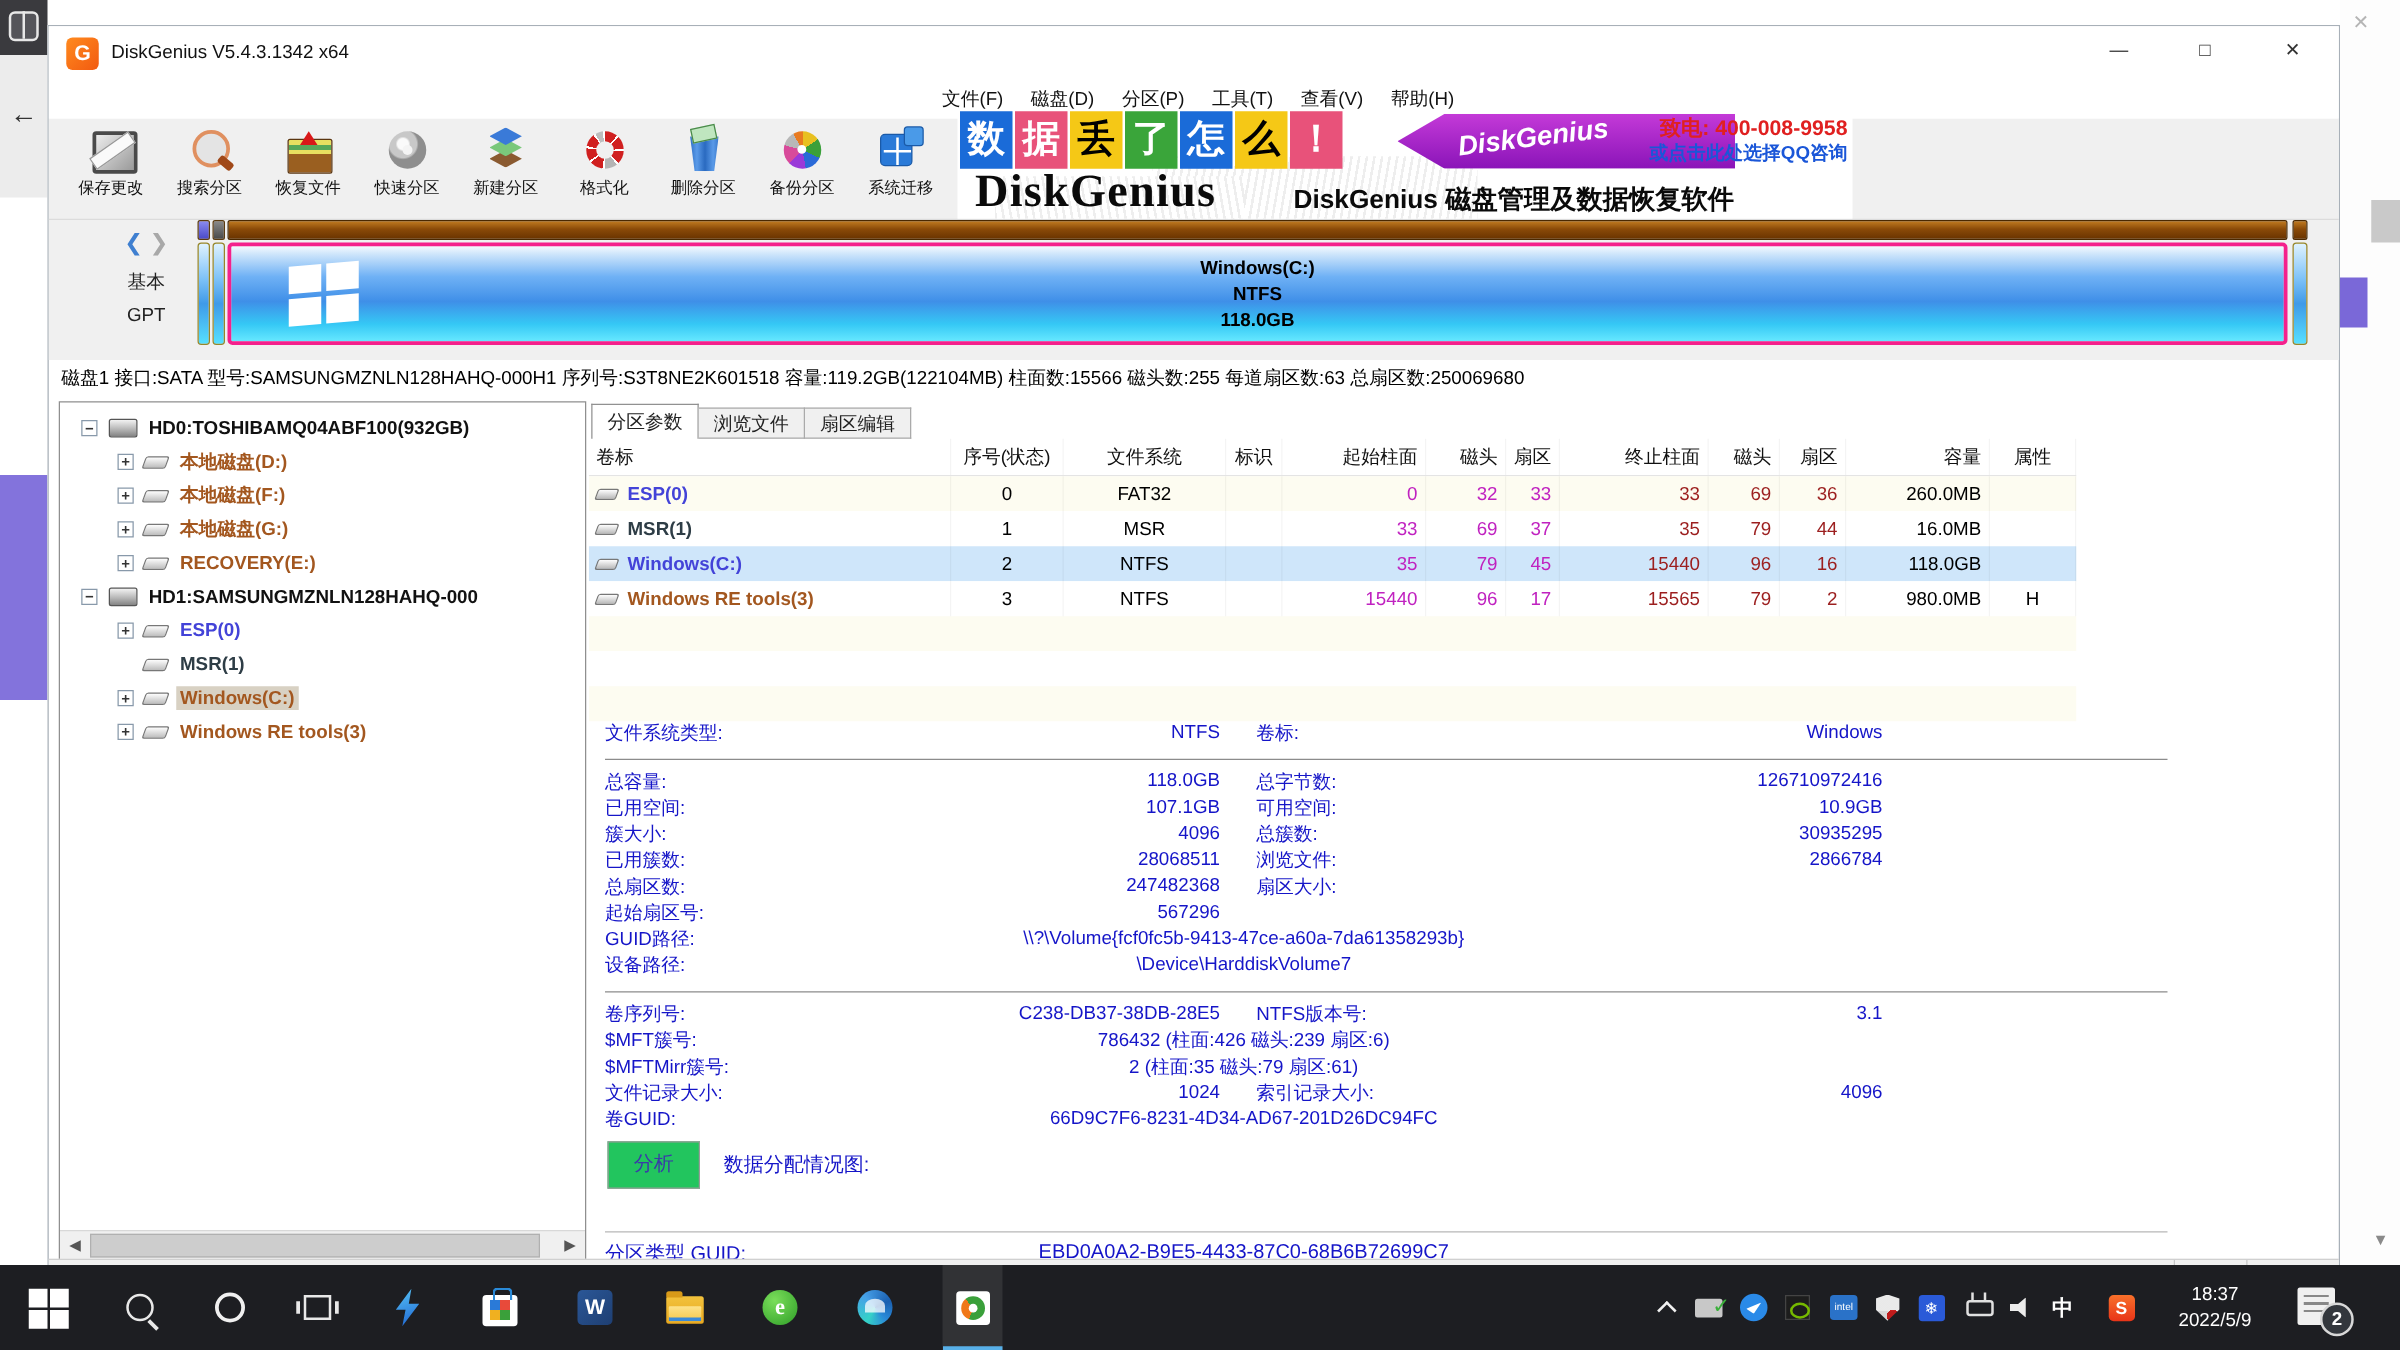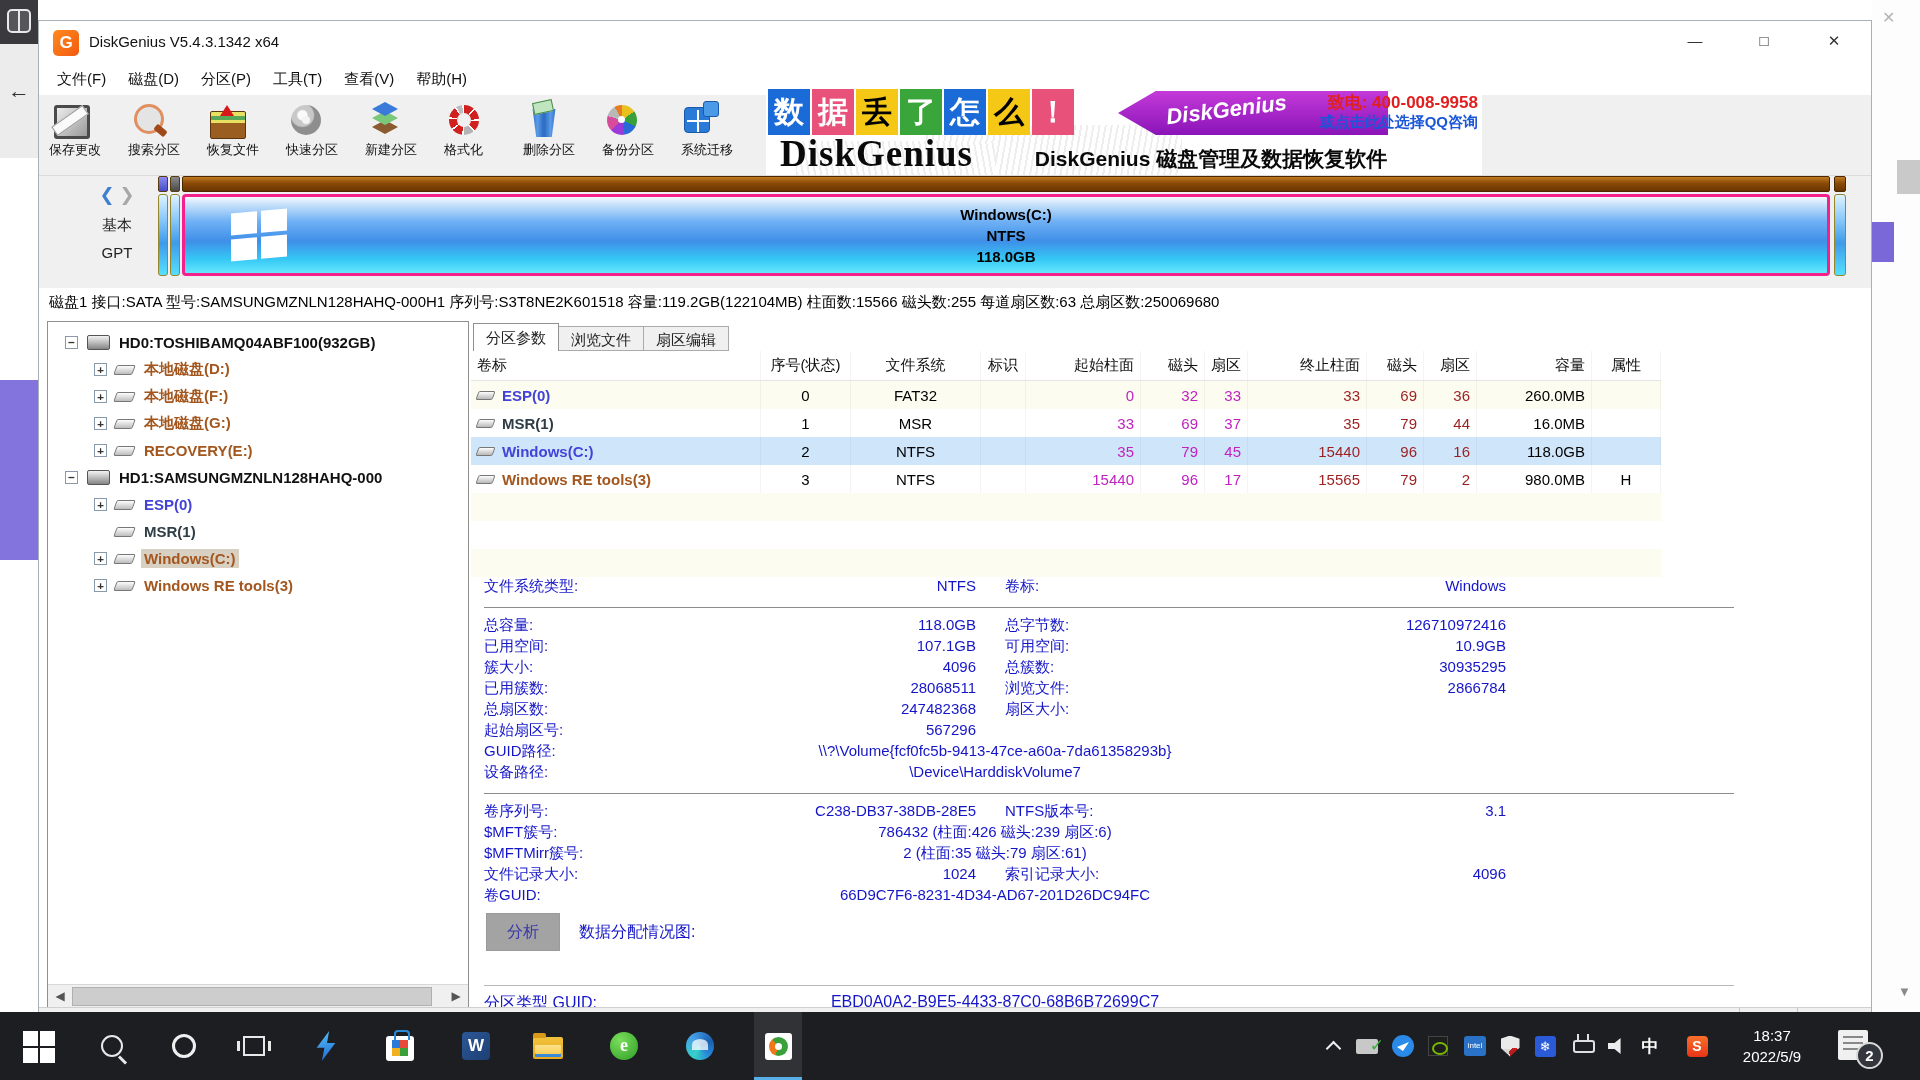--- a/index.html
+++ b/index.html
@@ -24,26 +24,26 @@
   
   .dg-window { position:absolute; left:38px; top:0; width:1834px; height:1012px; background:#fff; border:1px solid #a8b0b8;margin-top:20px; }
 
   .titlebar { position:absolute; left:0; top:0; right:0; height:44px; background:#fff; }
   .dg-logo { position:absolute; left:14px; top:9px; width:26px; height:26px; background:linear-gradient(135deg,#ff8a1e,#f25a10); border-radius:5px; }
   .dg-logo::after { content:"G"; position:absolute; left:0; top:0; width:26px; height:26px; color:#fff; font:bold 17px/26px "Liberation Sans",sans-serif; text-align:center; }
   .title-text { position:absolute; left:50px; top:12px; font-size:15px; color:#111; }
   .win-btn { position:absolute; top:0; width:48px; height:40px; text-align:center; line-height:40px; color:#333; font-size:15px; }
   .wb-min { left:1632px; } .wb-max { left:1701px; } .wb-close { left:1771px; }
 
-  .menubar { position:absolute; left:0; top:44px; right:0; height:30px; background:#fff; padding-left:7px; }
+  .menubar { position:absolute; left:0; top:44px; right:0; height:30px; background:#fff; padding-left:7px;text-align:center; }
   .menu-item { display:inline-block; padding:5px 11px; font-size:15px; color:#111; }
 
   .toolbar { position:absolute; left:0; top:74px; right:0; height:81px; background:#f0f0f0; border-bottom:1px solid #dcdcdc; }
   .tb-buttons { position:absolute; left:10px; top:4px; display:flex; }
-  .tbtn { width:79px; height:72px; display:flex; flex-direction:column; justify-content:flex-start; }
+  .tbtn { width:79px; height:72px; display:flex; flex-direction:column; align-items:center; justify-content:flex-start; }
   .tico { position:relative; width:40px; height:38px; margin-top:2px; }
   .tlabel { font-size:13px; color:#111; margin-top:2px; white-space:nowrap; }
 
   
   .ti-save-changes::before { content:""; position:absolute; left:5px; top:4px; width:30px; height:28px; background:linear-gradient(135deg,#ececec,#9a9a9a); border:3px solid #4a4a4a; border-radius:3px; }
   .ti-save-changes::after { content:""; position:absolute; left:2px; top:14px; width:36px; height:9px; background:#fafafa; border:1px solid #999; transform:rotate(-35deg); }
   .ti-search-partition::before { content:""; position:absolute; left:6px; top:3px; width:24px; height:24px; border:3px solid #e09060; border-radius:50%; background:#e4e4e4; }
   .ti-search-partition::after { content:""; position:absolute; left:26px; top:26px; width:13px; height:7px; background:#a04818; transform:rotate(40deg); border-radius:2px; }
   .ti-recover-files::before { content:""; position:absolute; left:3px; top:10px; width:34px; height:26px; border-radius:2px; border:1px solid #5a3510; background:linear-gradient(180deg,#e8e060 0 4px,#58a858 4px 8px,#e8e060 8px 11px,#9a5f20 11px 100%); }
   .ti-recover-files::after { content:""; position:absolute; left:13px; top:-3px; width:0; height:0; border:7px solid transparent; border-bottom:11px solid #d81818; }
@@ -138,21 +138,21 @@
   .d-row { position:relative; height:21px; font-size:15px; }
   .d-l1 { position:absolute; left:0; top:0; }
   .d-v1 { position:absolute; left:0; top:0; width:492px; text-align:right; }
   .d-l2 { position:absolute; left:521px; top:0; }
   .d-v2 { position:absolute; left:521px; top:0; width:501px; text-align:right; }
   .d-wide { position:absolute; left:0; top:0; width:1022px; text-align:center; }
   .d-sep { height:10px; border-bottom:1px solid #8c8c8c; width:1250px; margin-bottom:2px; }
   .d-sep-i { height:6px; }
 
   .analyze-row { position:absolute; left:13px; top:592px; height:40px; }
-  .analyze-btn { position:absolute; left:2px; top:0; width:74px; height:38px; background:#a3a3a3; border:1px solid #9a9a9a; font-size:16px; color:#3a3aa8; text-align:center; line-height:36px; }
+  .analyze-btn { position:absolute; left:2px; top:0; width:74px; height:38px; background:#22c55e; border:1px solid #9a9a9a; font-size:16px; color:#3a3aa8; text-align:center; line-height:36px; }
   .analyze-label { position:absolute; left:95px; top:9px; color:#1515c8; font-size:16px; white-space:nowrap; }
   .guid-sep { position:absolute; left:13px; top:664px; width:1250px; border-bottom:1px solid #b8b8b8; }
   .ptype-row { position:absolute; left:13px; top:672px; width:1280px; color:#1515c8; font-size:16px; height:26px; }
   .ptype-label { position:absolute; left:0; top:0; }
   .ptype-value { position:absolute; left:0; top:0; width:1022px; text-align:center; }
 
   
   .statusbar { position:absolute; left:0; right:0; bottom:0; height:24px; background:#f0f0f0; border-top:1px solid #d0d0d0; display:flex; align-items:center; }
   .sb-ready { padding-left:10px; font-size:14px; color:#111; flex:1; }
   .sb-cell { width:58px; text-align:center; font-size:14px; color:#111; border-left:1px solid #c6c6c6; height:100%; line-height:23px; }

